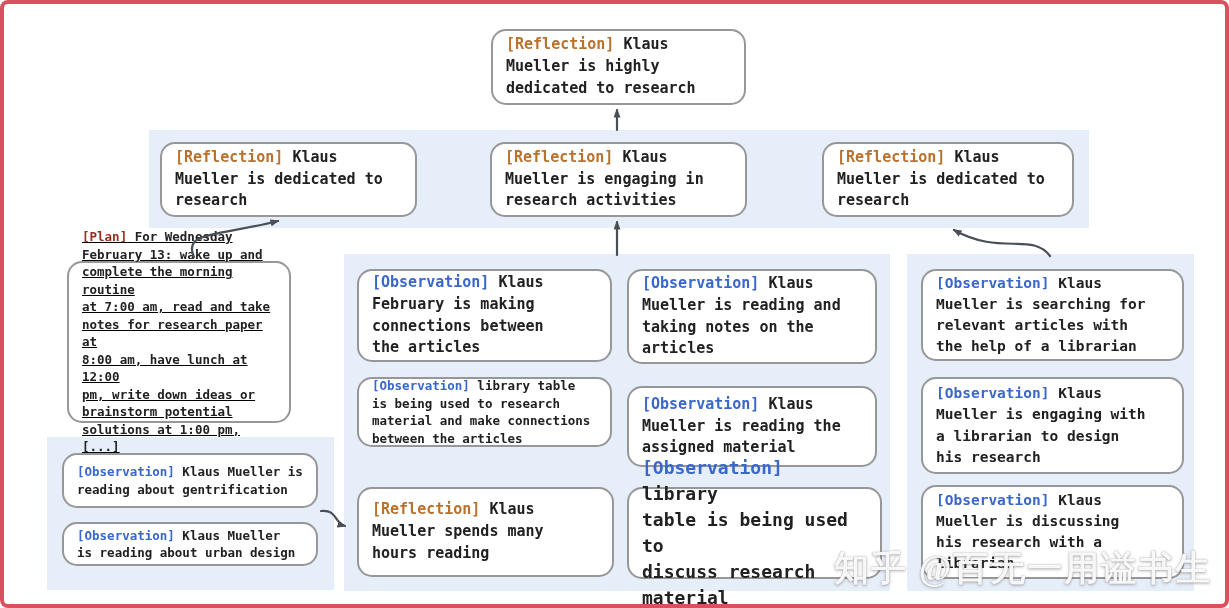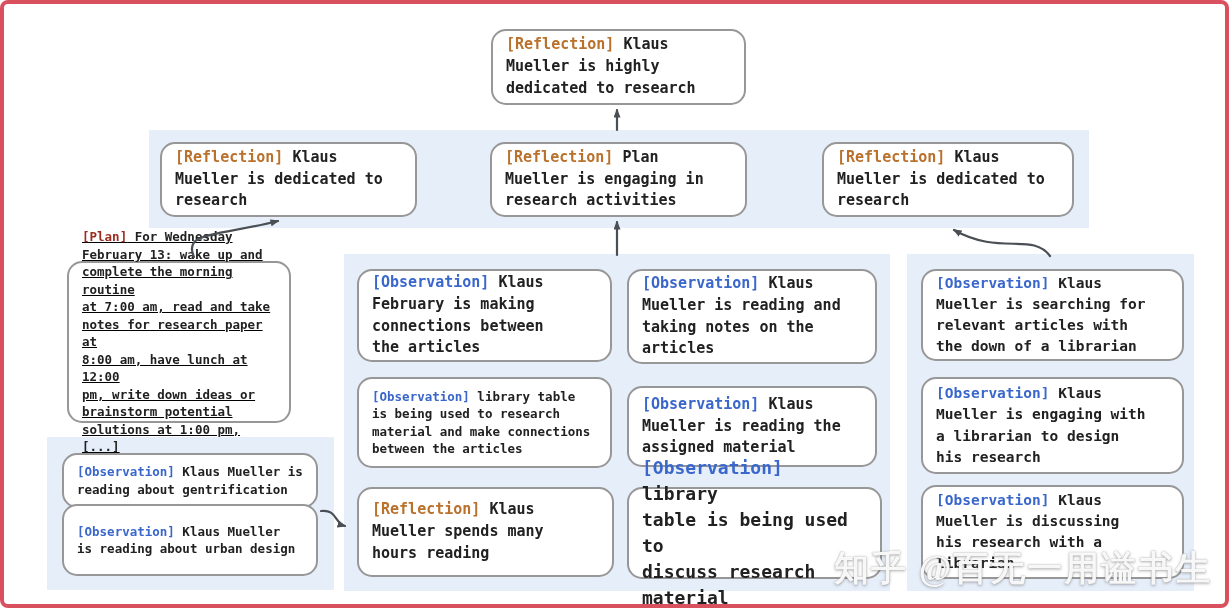--- a/index.html
+++ b/index.html
@@ -62,21 +62,21 @@
 Mueller is highly
 dedicated to research</span></div>
   </div>
 
   <div class="node fs15" style="left:156px;top:138px;width:257px;height:75px;">
     <div class="node-text"><span class="tag reflection">[Reflection]</span><span class="body-text"> Klaus
 Mueller is dedicated to
 research</span></div>
   </div>
   <div class="node fs15" style="left:486px;top:138px;width:257px;height:75px;">
-    <div class="node-text"><span class="tag reflection">[Reflection]</span><span class="body-text"> Plan
+    <div class="node-text"><span class="tag reflection">[Reflection]</span><span class="body-text"> Klaus
 Mueller is engaging in
 research activities</span></div>
   </div>
   <div class="node fs15" style="left:818px;top:138px;width:252px;height:75px;">
     <div class="node-text"><span class="tag reflection">[Reflection]</span><span class="body-text"> Klaus
 Mueller is dedicated to
 research</span></div>
   </div>
 
   <div class="node fs125" style="left:63px;top:257px;width:224px;height:162px;text-decoration:underline;">
@@ -88,32 +88,32 @@
 8:00 am, have lunch at 12:00
 pm, write down ideas or
 brainstorm potential
 solutions at 1:00 pm, [...]</span></div>
   </div>
 
   <div class="node fs125" style="left:58px;top:449px;width:256px;height:55px;">
     <div class="node-text"><span class="tag observation">[Observation]</span><span class="body-text"> Klaus Mueller is
 reading about gentrification</span></div>
   </div>
-  <div class="node fs125" style="left:58px;top:500px;width:256px;height:72px;">
+  <div class="node fs125" style="left:58px;top:518px;width:256px;height:44px;">
     <div class="node-text"><span class="tag observation">[Observation]</span><span class="body-text"> Klaus Mueller
 is reading about urban design</span></div>
   </div>
 
   <div class="node fs15" style="left:353px;top:265px;width:255px;height:93px;">
     <div class="node-text"><span class="tag observation">[Observation]</span><span class="body-text"> Klaus
 February is making
 connections between
 the articles</span></div>
   </div>
-  <div class="node fs125" style="left:353px;top:373px;width:255px;height:91px;">
+  <div class="node fs125" style="left:353px;top:373px;width:255px;height:70px;">
     <div class="node-text"><span class="tag observation">[Observation]</span><span class="body-text"> library table
 is being used to research
 material and make connections
 between the articles</span></div>
   </div>
   <div class="node fs15" style="left:353px;top:483px;width:257px;height:90px;">
     <div class="node-text"><span class="tag reflection">[Reflection]</span><span class="body-text"> Klaus
 Mueller spends many
 hours reading</span></div>
   </div>
@@ -132,21 +132,21 @@
   <div class="node fs14" style="left:623px;top:483px;width:255px;height:92px;">
     <div class="node-text"><span class="tag observation">[Observation]</span><span class="body-text"> library
 table is being used to
 discuss research material</span></div>
   </div>
 
   <div class="node fs145" style="left:917px;top:265px;width:263px;height:92px;">
     <div class="node-text"><span class="tag observation">[Observation]</span><span class="body-text"> Klaus
 Mueller is searching for
 relevant articles with
-the down of a librarian</span></div>
+the help of a librarian</span></div>
   </div>
   <div class="node fs145" style="left:917px;top:373px;width:263px;height:97px;">
     <div class="node-text"><span class="tag observation">[Observation]</span><span class="body-text"> Klaus
 Mueller is engaging with
 a librarian to design
 his research</span></div>
   </div>
   <div class="node fs145" style="left:917px;top:481px;width:263px;height:94px;">
     <div class="node-text"><span class="tag observation">[Observation]</span><span class="body-text"> Klaus
 Mueller is discussing

